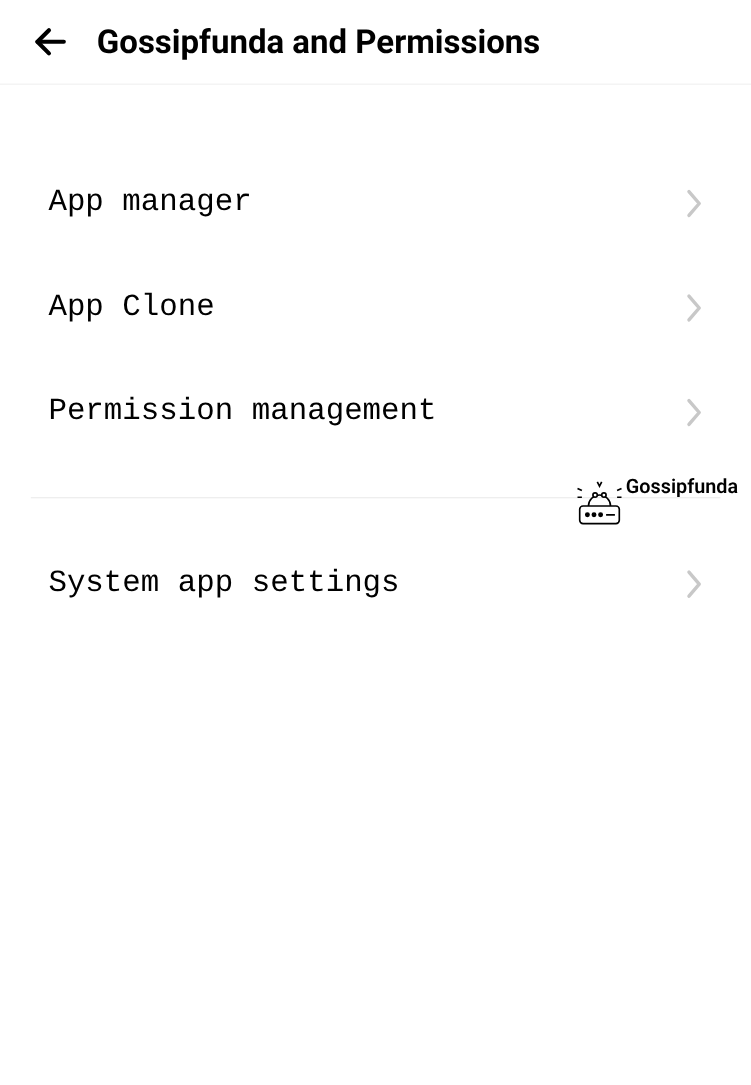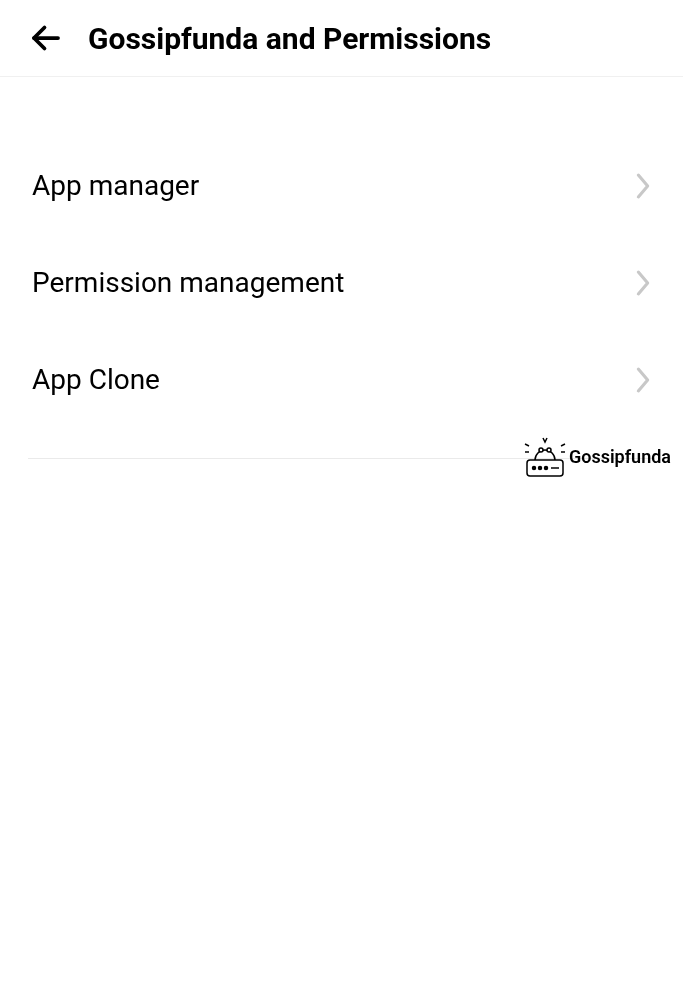--- a/index.html
+++ b/index.html
@@ -34,22 +34,23 @@
       font-weight: 700;
       color: #000;
     }
     .content {
       padding-top: 60px;
     }
     .list-item {
       display: flex;
       align-items: center;
       justify-content: space-between;
-      padding: 32px 32px;
+      padding: 32px 44px;
       cursor: pointer;
+      font-family: Liberation Mono, monospace;
     }
     .item-label {
       font-size: 28px;
       font-weight: 400;
       color: #000;
     }
     .chevron {
       width: 16px;
       height: 28px;
       display: flex;
@@ -59,21 +60,21 @@
     .divider {
       height: 1px;
       background: #eaeaea;
       margin: 30px 28px 30px 28px;
     }
     .watermark {
       position: absolute;
       top: 432px;
       right: 12px;
       display: flex;
-      align-items: center;
+      align-items: flex-start;
       gap: 0;
     }
     .watermark-icon {
       width: 48px;
       height: 48px;
     }
     .watermark-text {
       font-size: 18px;
       font-weight: 600;
       color: #000;
@@ -97,39 +98,47 @@
   <div class="list-item">
     <span class="item-label">App manager</span>
     <span class="chevron">
       <svg width="16" height="28" viewBox="0 0 10 18" fill="none" stroke="#c8c8c8" stroke-width="2" stroke-linecap="round" stroke-linejoin="round">
         <polyline points="2 2 8 9 2 16"></polyline>
       </svg>
     </span>
   </div>
 
   <div class="list-item">
-    <span class="item-label">Permission management</span>
+    <span class="item-label">App Clone</span>
     <span class="chevron">
       <svg width="16" height="28" viewBox="0 0 10 18" fill="none" stroke="#c8c8c8" stroke-width="2" stroke-linecap="round" stroke-linejoin="round">
         <polyline points="2 2 8 9 2 16"></polyline>
       </svg>
     </span>
   </div>
 
   <div class="list-item">
-    <span class="item-label">App Clone</span>
+    <span class="item-label">Permission management</span>
     <span class="chevron">
       <svg width="16" height="28" viewBox="0 0 10 18" fill="none" stroke="#c8c8c8" stroke-width="2" stroke-linecap="round" stroke-linejoin="round">
         <polyline points="2 2 8 9 2 16"></polyline>
       </svg>
     </span>
   </div>
 
   <div class="divider"></div>
 
+  <div class="list-item">
+    <span class="item-label">System app settings</span>
+    <span class="chevron">
+      <svg width="16" height="28" viewBox="0 0 10 18" fill="none" stroke="#c8c8c8" stroke-width="2" stroke-linecap="round" stroke-linejoin="round">
+        <polyline points="2 2 8 9 2 16"></polyline>
+      </svg>
+    </span>
+  </div>
 
 </div>
 
 <div class="watermark">
   <span class="watermark-icon">
     <svg width="48" height="48" viewBox="0 0 48 48" fill="none" stroke="#000" stroke-width="1.5">
       <rect x="6" y="28" width="36" height="16" rx="3" fill="#fff"></rect>
       <circle cx="13" cy="36" r="1.5" fill="#000"></circle>
       <circle cx="19" cy="36" r="1.5" fill="#000"></circle>
       <circle cx="25" cy="36" r="1.5" fill="#000"></circle>

